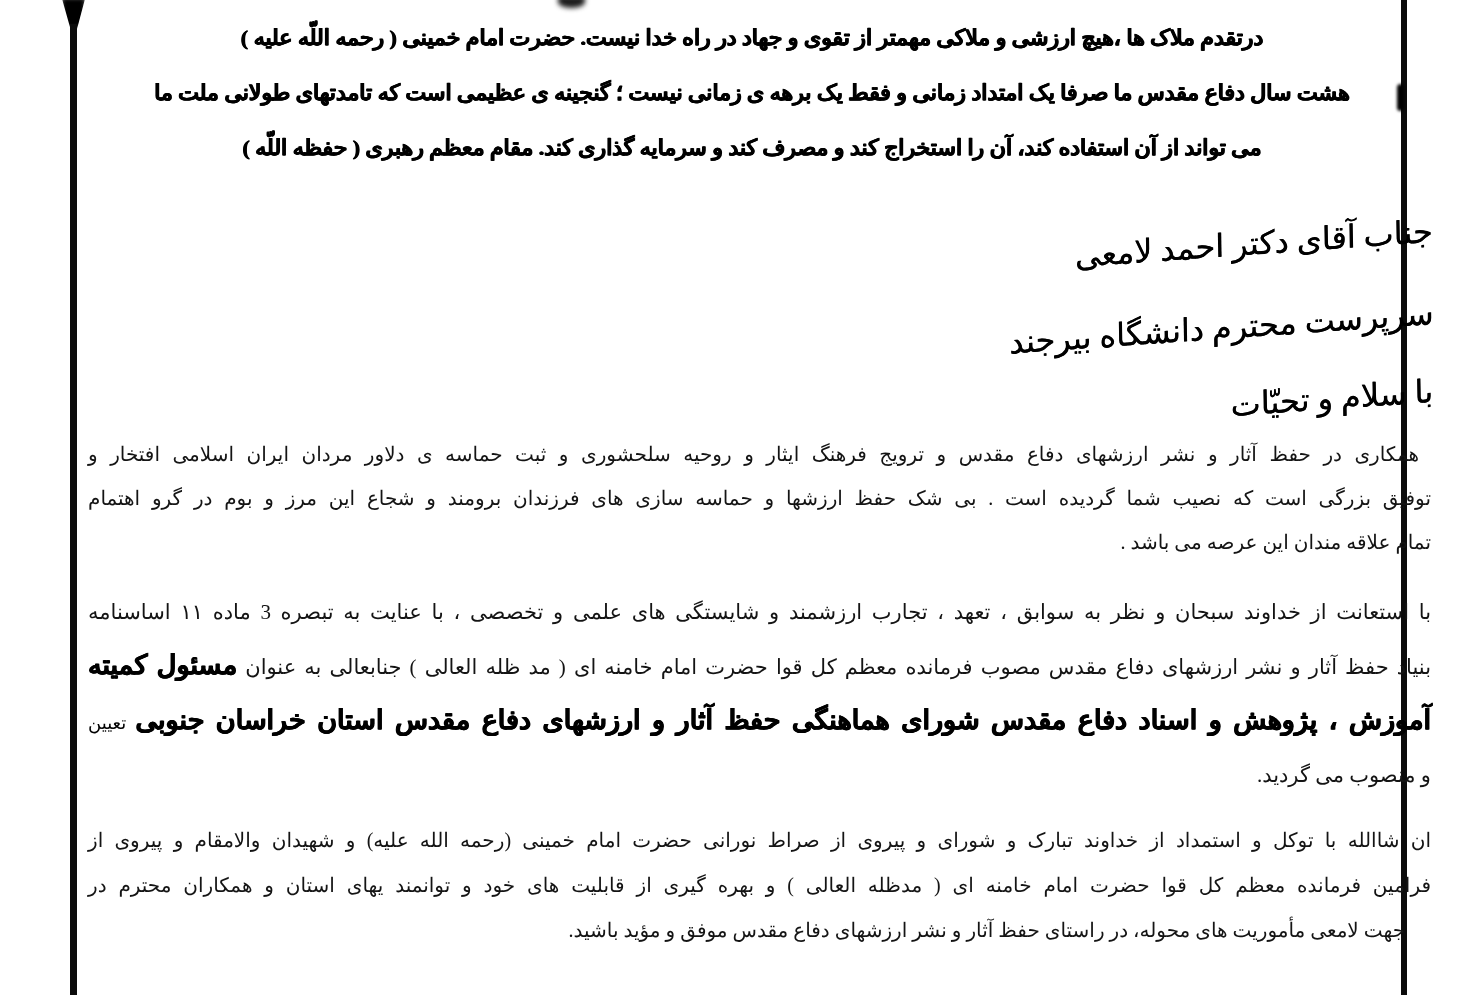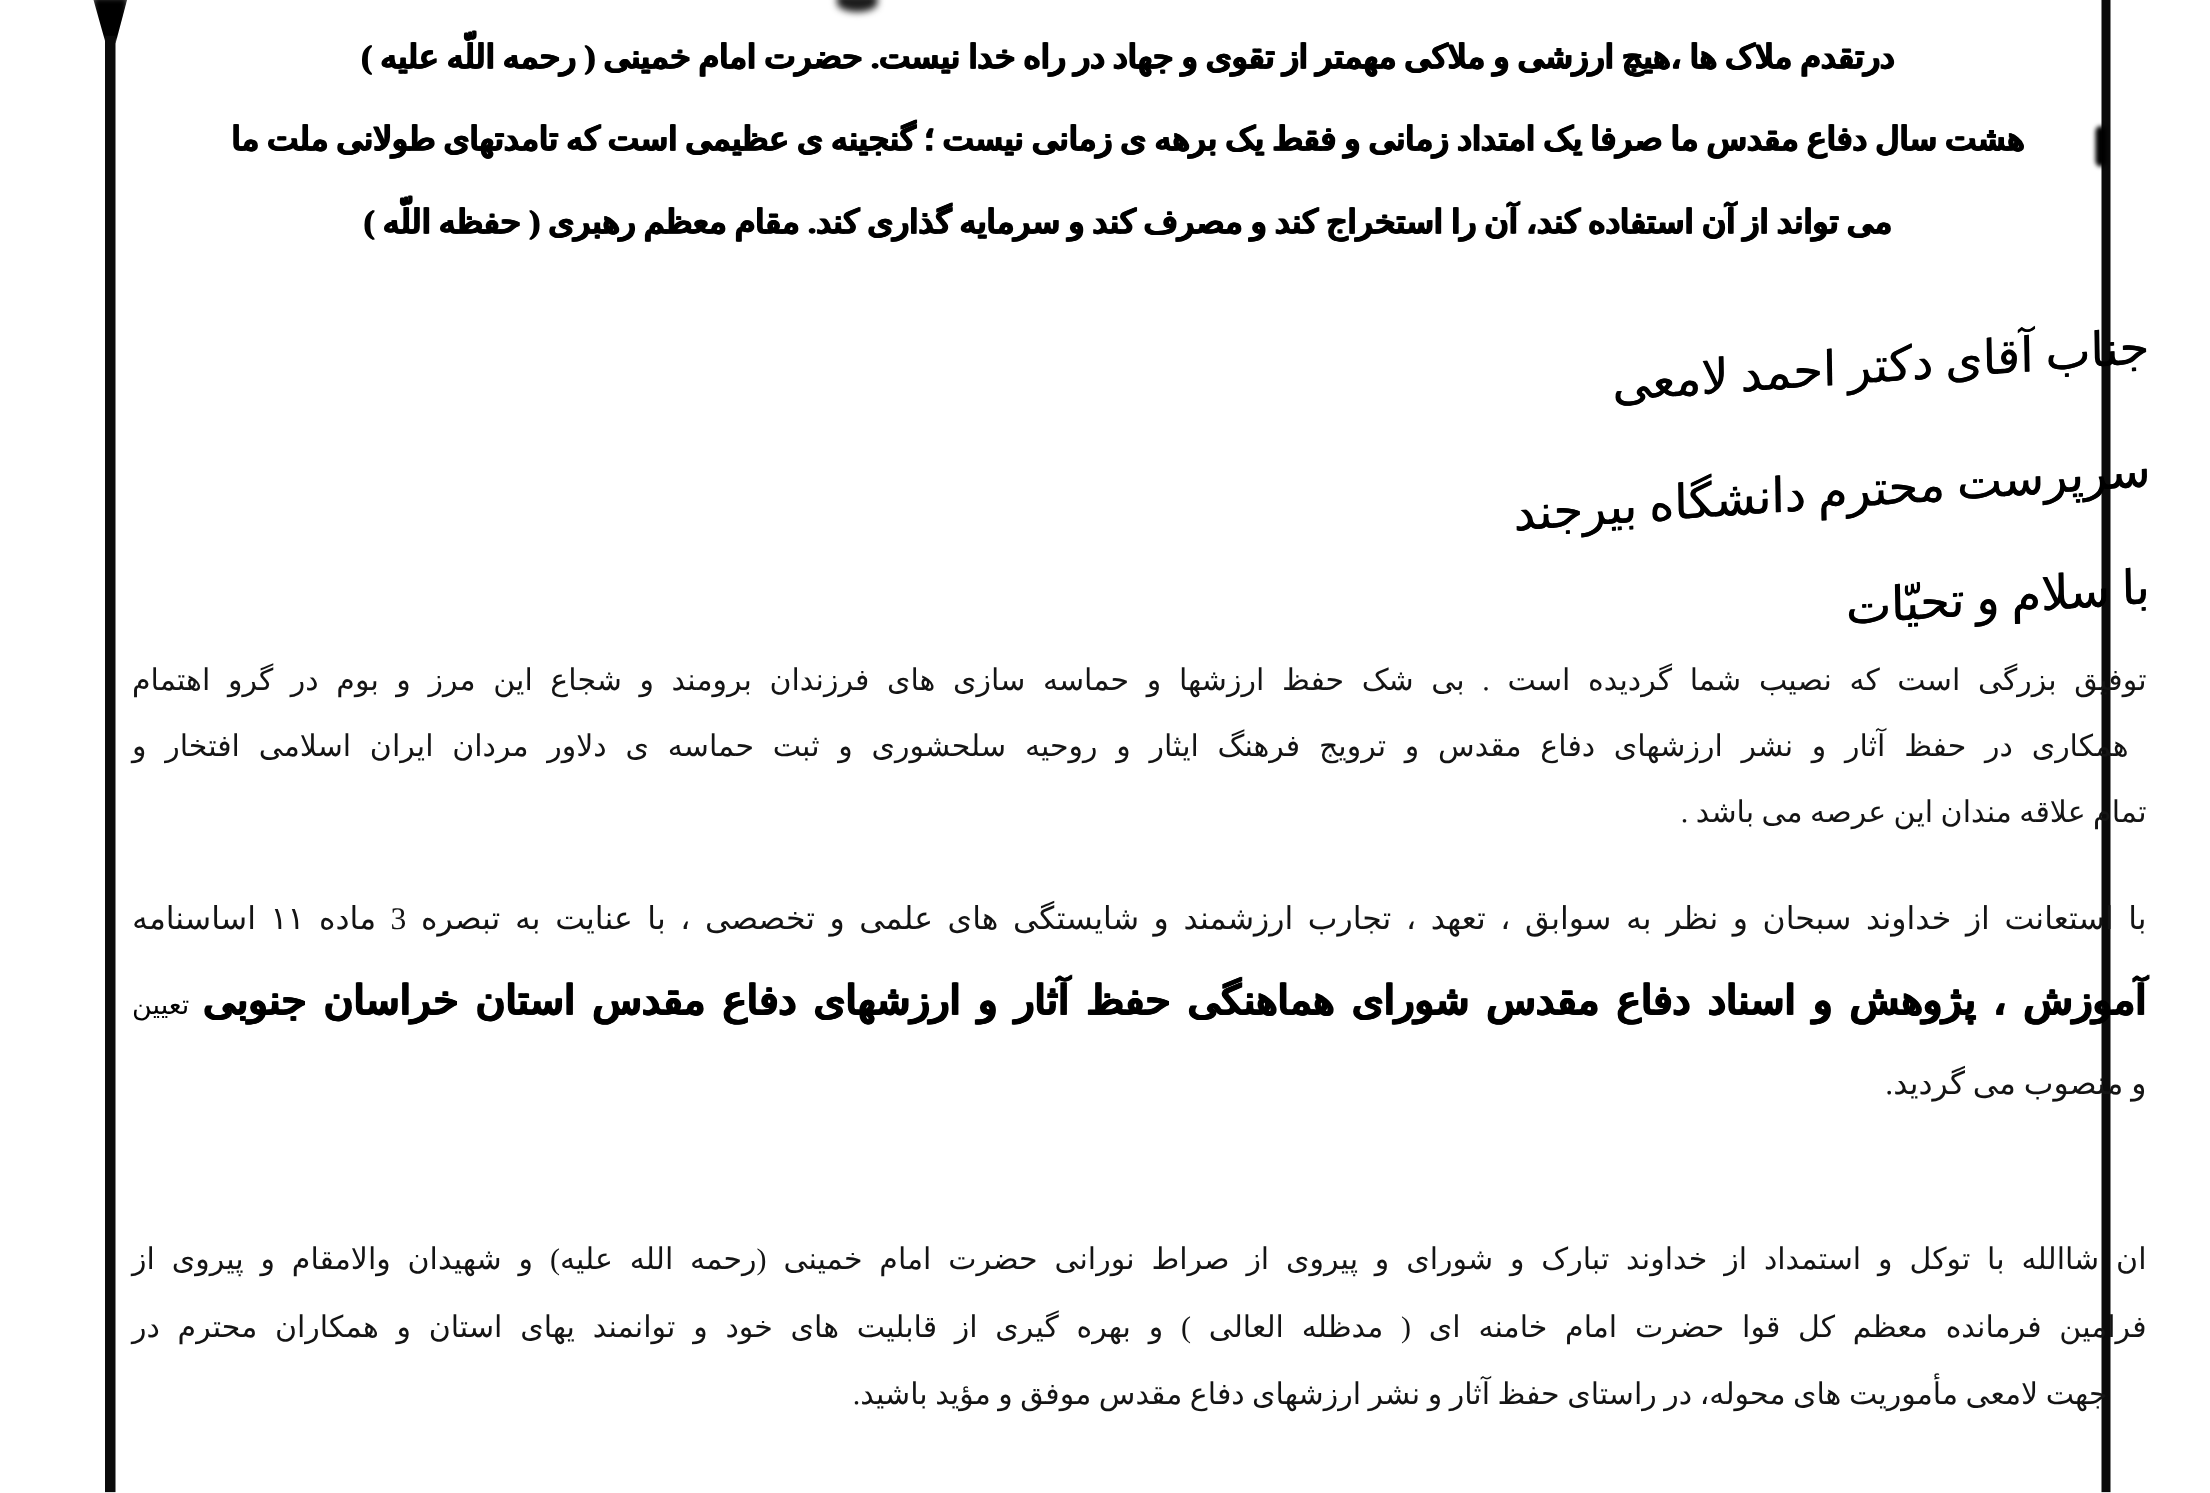--- a/index.html
+++ b/index.html
@@ -141,27 +141,28 @@
     <div class="quote-line">درتقدم ملاک ها ،هیچ ارزشی و ملاکی مهمتر از تقوی و جهاد در راه خدا نیست.  حضرت امام خمینی ( رحمه اللّه علیه )</div>
     <div class="quote-line">هشت سال دفاع مقدس ما صرفا یک امتداد زمانی و فقط یک برهه ی  زمانی نیست ؛ گنجینه ی عظیمی است که تامدتهای طولانی ملت ما</div>
     <div class="quote-line">می تواند از آن استفاده کند، آن را استخراج کند و مصرف کند و سرمایه گذاری کند. مقام معظم رهبری ( حفظه اللّه )</div>
   </div>
 
   <div class="callig callig-1">جناب آقای دکتر احمد لامعی</div>
   <div class="callig callig-2">سرپرست محترم دانشگاه بیرجند</div>
   <div class="callig callig-3">با سلام و تحیّات</div>
 
   <div class="para para-1">
+    <div class="bline p1-first">همکاری در حفظ آثار و نشر ارزشهای دفاع مقدس و ترویج فرهنگ ایثار و روحیه سلحشوری و ثبت حماسه ی دلاور مردان ایران اسلامی افتخار و</div>
     <div class="bline">توفیق بزرگی است که نصیب شما گردیده است . بی شک حفظ ارزشها و حماسه سازی های فرزندان برومند و شجاع این مرز و بوم در گرو اهتمام</div>
-    <div class="bline p1-first">همکاری در حفظ آثار و نشر ارزشهای دفاع مقدس و ترویج فرهنگ ایثار و روحیه سلحشوری و ثبت حماسه ی دلاور مردان ایران اسلامی افتخار و</div>
     <div class="bline endline">تمام علاقه مندان این عرصه می باشد .</div>
   </div>
 
   <div class="para para-2">
     <div class="bline p2-l1">با استعانت از خداوند سبحان و نظر به سوابق ، تعهد ، تجارب ارزشمند و شایستگی های علمی و تخصصی ، با عنایت به تبصره  3 ماده ۱۱  اساسنامه</div>
+    <div class="bline p2-l2"><span>بنیاد حفظ آثار و نشر ارزشهای دفاع مقدس مصوب فرمانده معظم کل قوا حضرت امام خامنه ای ( مد ظله العالی ) جنابعالی به عنوان </span><span class="bold-inline">مسئول کمیته</span></div>
     <div class="bline p2-l3"><span class="bold-inline">آموزش ، پژوهش و اسناد دفاع مقدس شورای هماهنگی حفظ آثار و ارزشهای دفاع مقدس استان خراسان جنوبی</span><span class="small-tail"> تعیین</span></div>
     <div class="bline p2-l4 endline">و منصوب می گردید.</div>
   </div>
 
   <div class="para para-3">
     <div class="bline">ان شاالله با توکل و استمداد از خداوند تبارک و شورای و پیروی از صراط نورانی حضرت امام خمینی (رحمه الله علیه) و شهیدان والامقام و پیروی از</div>
     <div class="bline">فرامین فرمانده معظم کل قوا حضرت امام خامنه ای ( مدظله العالی ) و بهره گیری از قابلیت های خود و توانمند یهای استان و همکاران  محترم در</div>
     <div class="bline endline p3-last">جهت لامعی مأموریت های محوله، در راستای حفظ آثار و نشر ارزشهای دفاع مقدس موفق و مؤید باشید.</div>
   </div>
 

